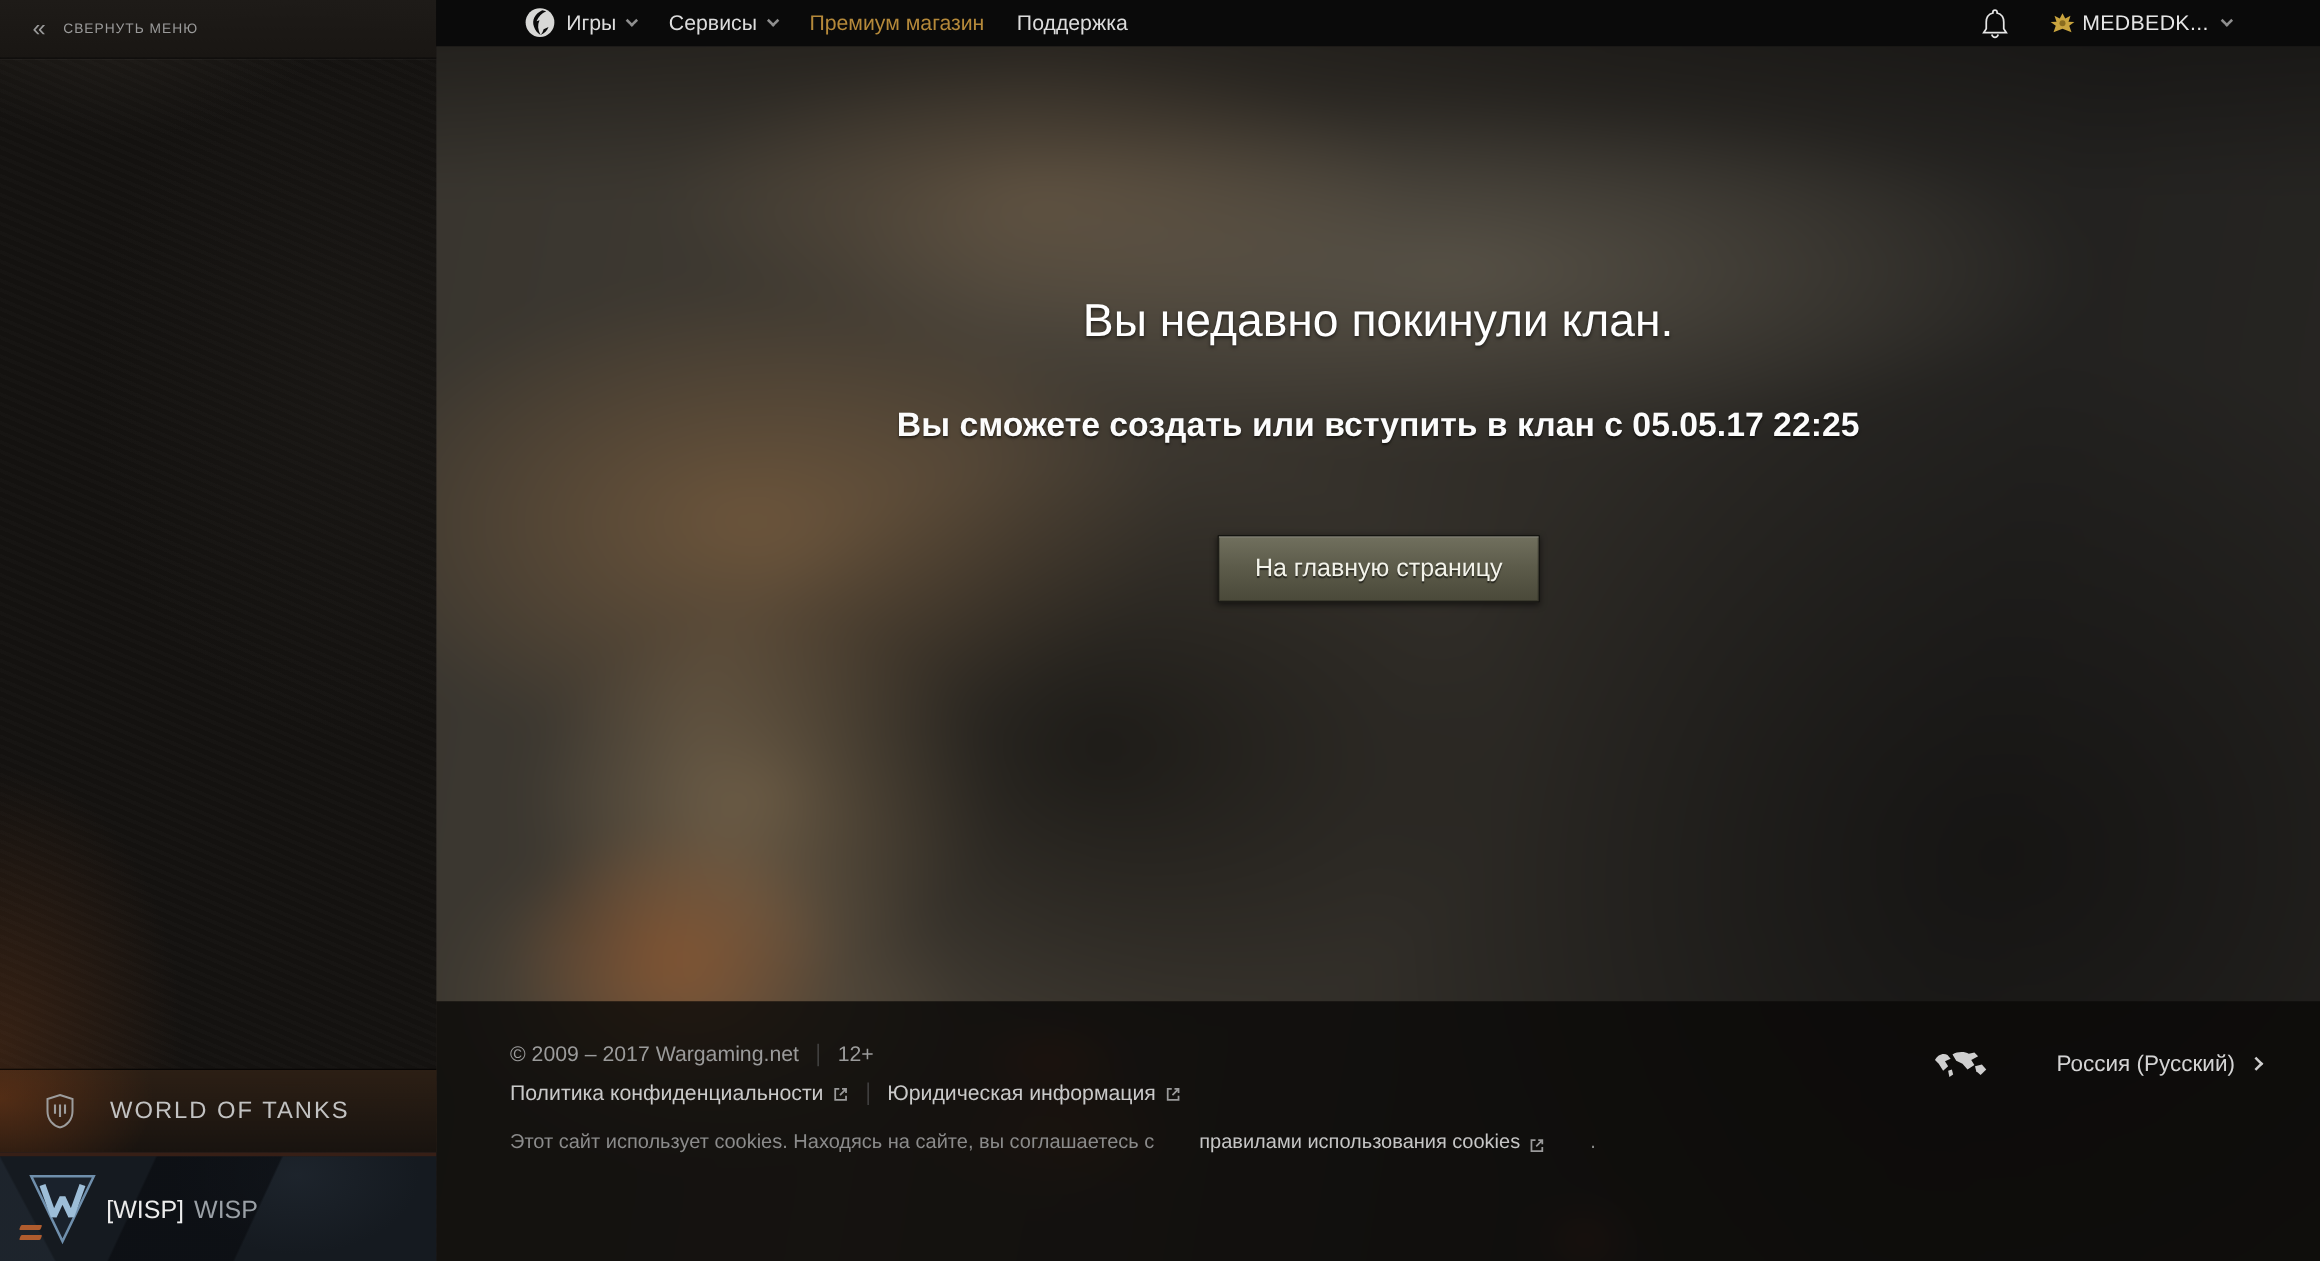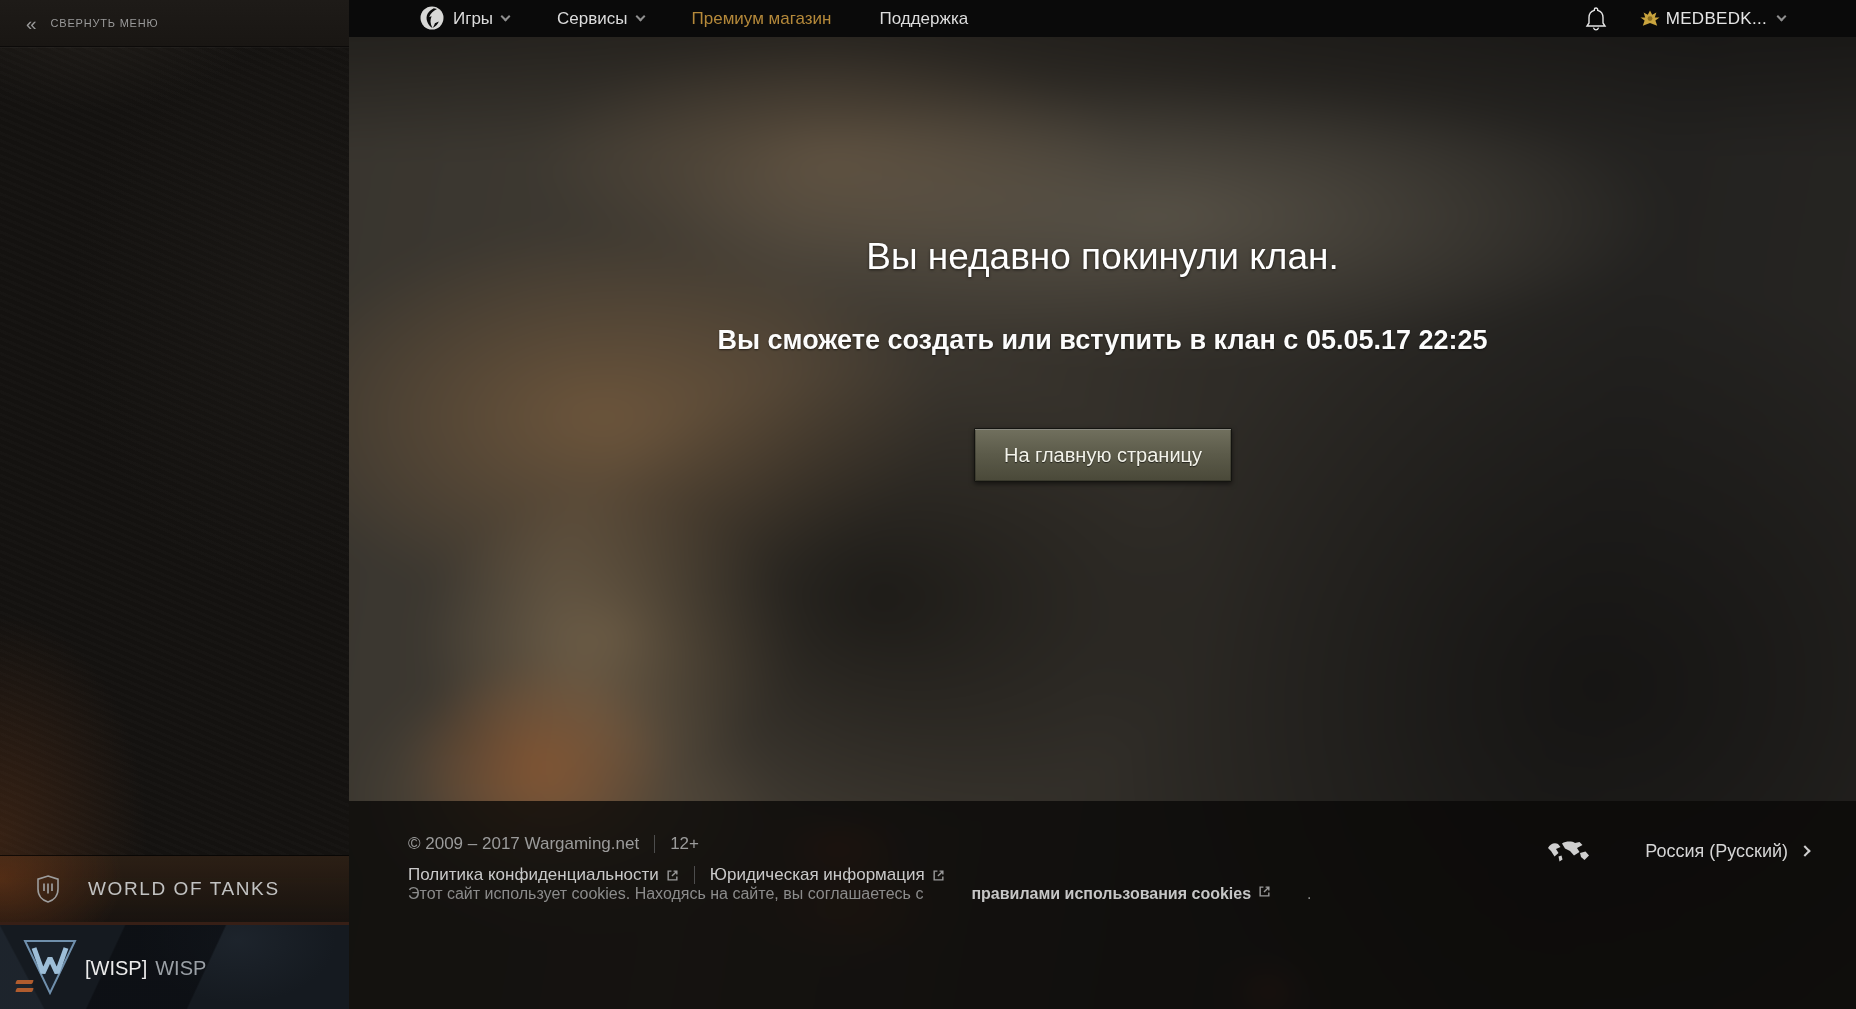--- a/index.html
+++ b/index.html
@@ -9,21 +9,21 @@
     background:#0a0a0a; font-family:"Liberation Sans", sans-serif;
     -webkit-font-smoothing:antialiased;
   }
 
   
   .topbar {
     position:absolute; left:349px; top:0; right:0; height:37px;
     background:#0a0a0a; z-index:30;
   }
   .wg-logo { position:absolute; left:70px; top:5px; width:26px; height:26px; cursor:pointer; }
-  .topnav { position:absolute; left:104px; top:0; height:37px; display:flex; align-items:center; gap:48px; }
+  .topnav { position:absolute; left:104px; top:0; height:37px; display:flex; align-items:center; gap:26px; }
   .topnav-item {
     display:flex; align-items:center; font-size:17px; color:#dcdcdc; cursor:pointer; white-space:nowrap;
   }
   .topnav-item.premium { color:#b5893a; }
   .chev {
     display:inline-block; width:7px; height:7px; margin-left:9px; margin-top:-4px;
     border-right:2px solid #8f8f8f; border-bottom:2px solid #8f8f8f; transform:rotate(45deg);
   }
   .topbar-right { position:absolute; right:71px; top:0; height:37px; display:flex; align-items:center; }
   .bell-btn { width:28px; height:30px; margin-right:30px; cursor:pointer; display:flex; align-items:center; justify-content:center; }
@@ -126,26 +126,26 @@
   }
 
   
   .footer {
     position:absolute; left:349px; right:0; bottom:0; height:208px; z-index:10;
     background:rgba(10,9,7,0.80);
   }
   .f-left { position:absolute; left:59px; top:33px; }
   .f-row { display:flex; align-items:center; white-space:nowrap; }
   .f-row1 { font-size:17px; color:#9b9b9b; margin-bottom:11px; }
-  .f-row2 { font-size:17px; color:#c9c9c9; margin-bottom:0;text-align:right; }
+  .f-row2 { font-size:17px; color:#c9c9c9; margin-bottom:20px;text-align:right; }
   .f-row3 { font-size:16px; color:#8b8b8b;gap:36px; }
   .vdiv { display:inline-block; width:1px; height:18px; background:#4d4d4d; margin:0 15px; }
   .f-link { color:#c9c9c9; cursor:pointer; display:flex; align-items:center; }
   .ext-ico { margin-left:7px; display:inline-flex; }
-  .cookies-link { color:#c6c6c6; font-weight:bold; margin-left:12px; cursor:pointer; display:inline-flex; align-items:flex-start; }
+  .cookies-link { color:#c6c6c6; font-weight:normal; margin-left:0; cursor:pointer; display:inline-flex; align-items:flex-end; }
   .f-right { position:absolute; right:47px; top:38px; display:flex; align-items:center; cursor:pointer; }
   .map-ico { margin-right:14px; display:flex; }
   .region-label { font-size:18px; color:#d4d4d4; white-space:nowrap;margin-left:39px; }
   .chev-right {
     display:inline-block; width:8px; height:8px; margin-left:13px;
     border-right:2px solid #cfcfcf; border-bottom:2px solid #cfcfcf; transform:rotate(-45deg);
   }
 </style>
 </head>
 <body>

